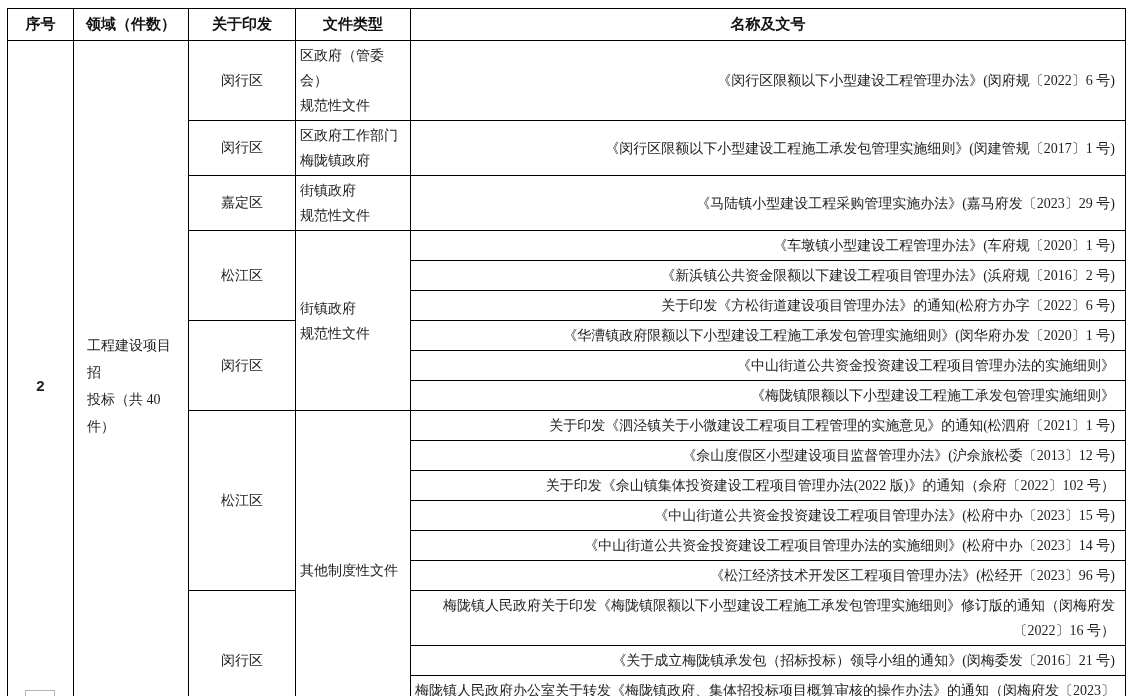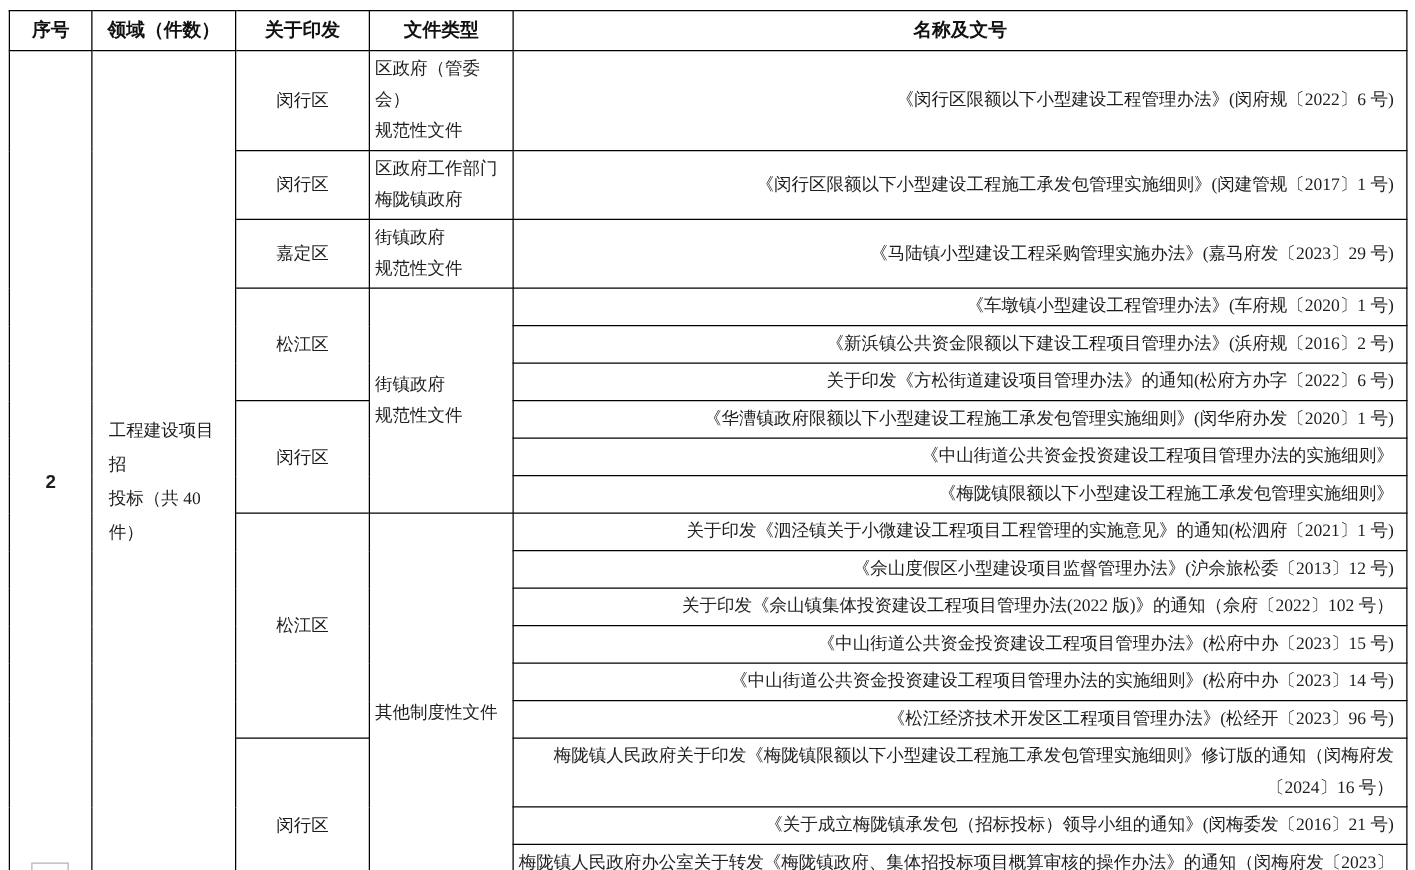--- a/index.html
+++ b/index.html
@@ -160,21 +160,21 @@
   </tr>
   <tr style="height:23px">
     <td class="name">《中山街道公共资金投资建设工程项目管理办法的实施细则》(松府中办〔2023〕14 号)</td>
   </tr>
   <tr style="height:26px">
     <td class="name">《松江经济技术开发区工程项目管理办法》(松经开〔2023〕96 号)</td>
   </tr>
 
   <tr style="height:50px">
     <td class="resp" rowspan="3">闵行区</td>
-    <td class="name">梅陇镇人民政府关于印发《梅陇镇限额以下小型建设工程施工承发包管理实施细则》修订版的通知（闵梅府发〔2024〕16 号）</td>
+    <td class="name">梅陇镇人民政府关于印发《梅陇镇限额以下小型建设工程施工承发包管理实施细则》修订版的通知（闵梅府发〔2022〕16 号）</td>
   </tr>
   <tr style="height:29px">
     <td class="name">《关于成立梅陇镇承发包（招标投标）领导小组的通知》(闵梅委发〔2016〕21 号)</td>
   </tr>
   <tr style="height:25px">
     <td class="name">梅陇镇人民政府办公室关于转发《梅陇镇政府、集体招投标项目概算审核的操作办法》的通知（闵梅府发〔2023〕13 号）</td>
   </tr>
 
 </tbody>
   </table>

